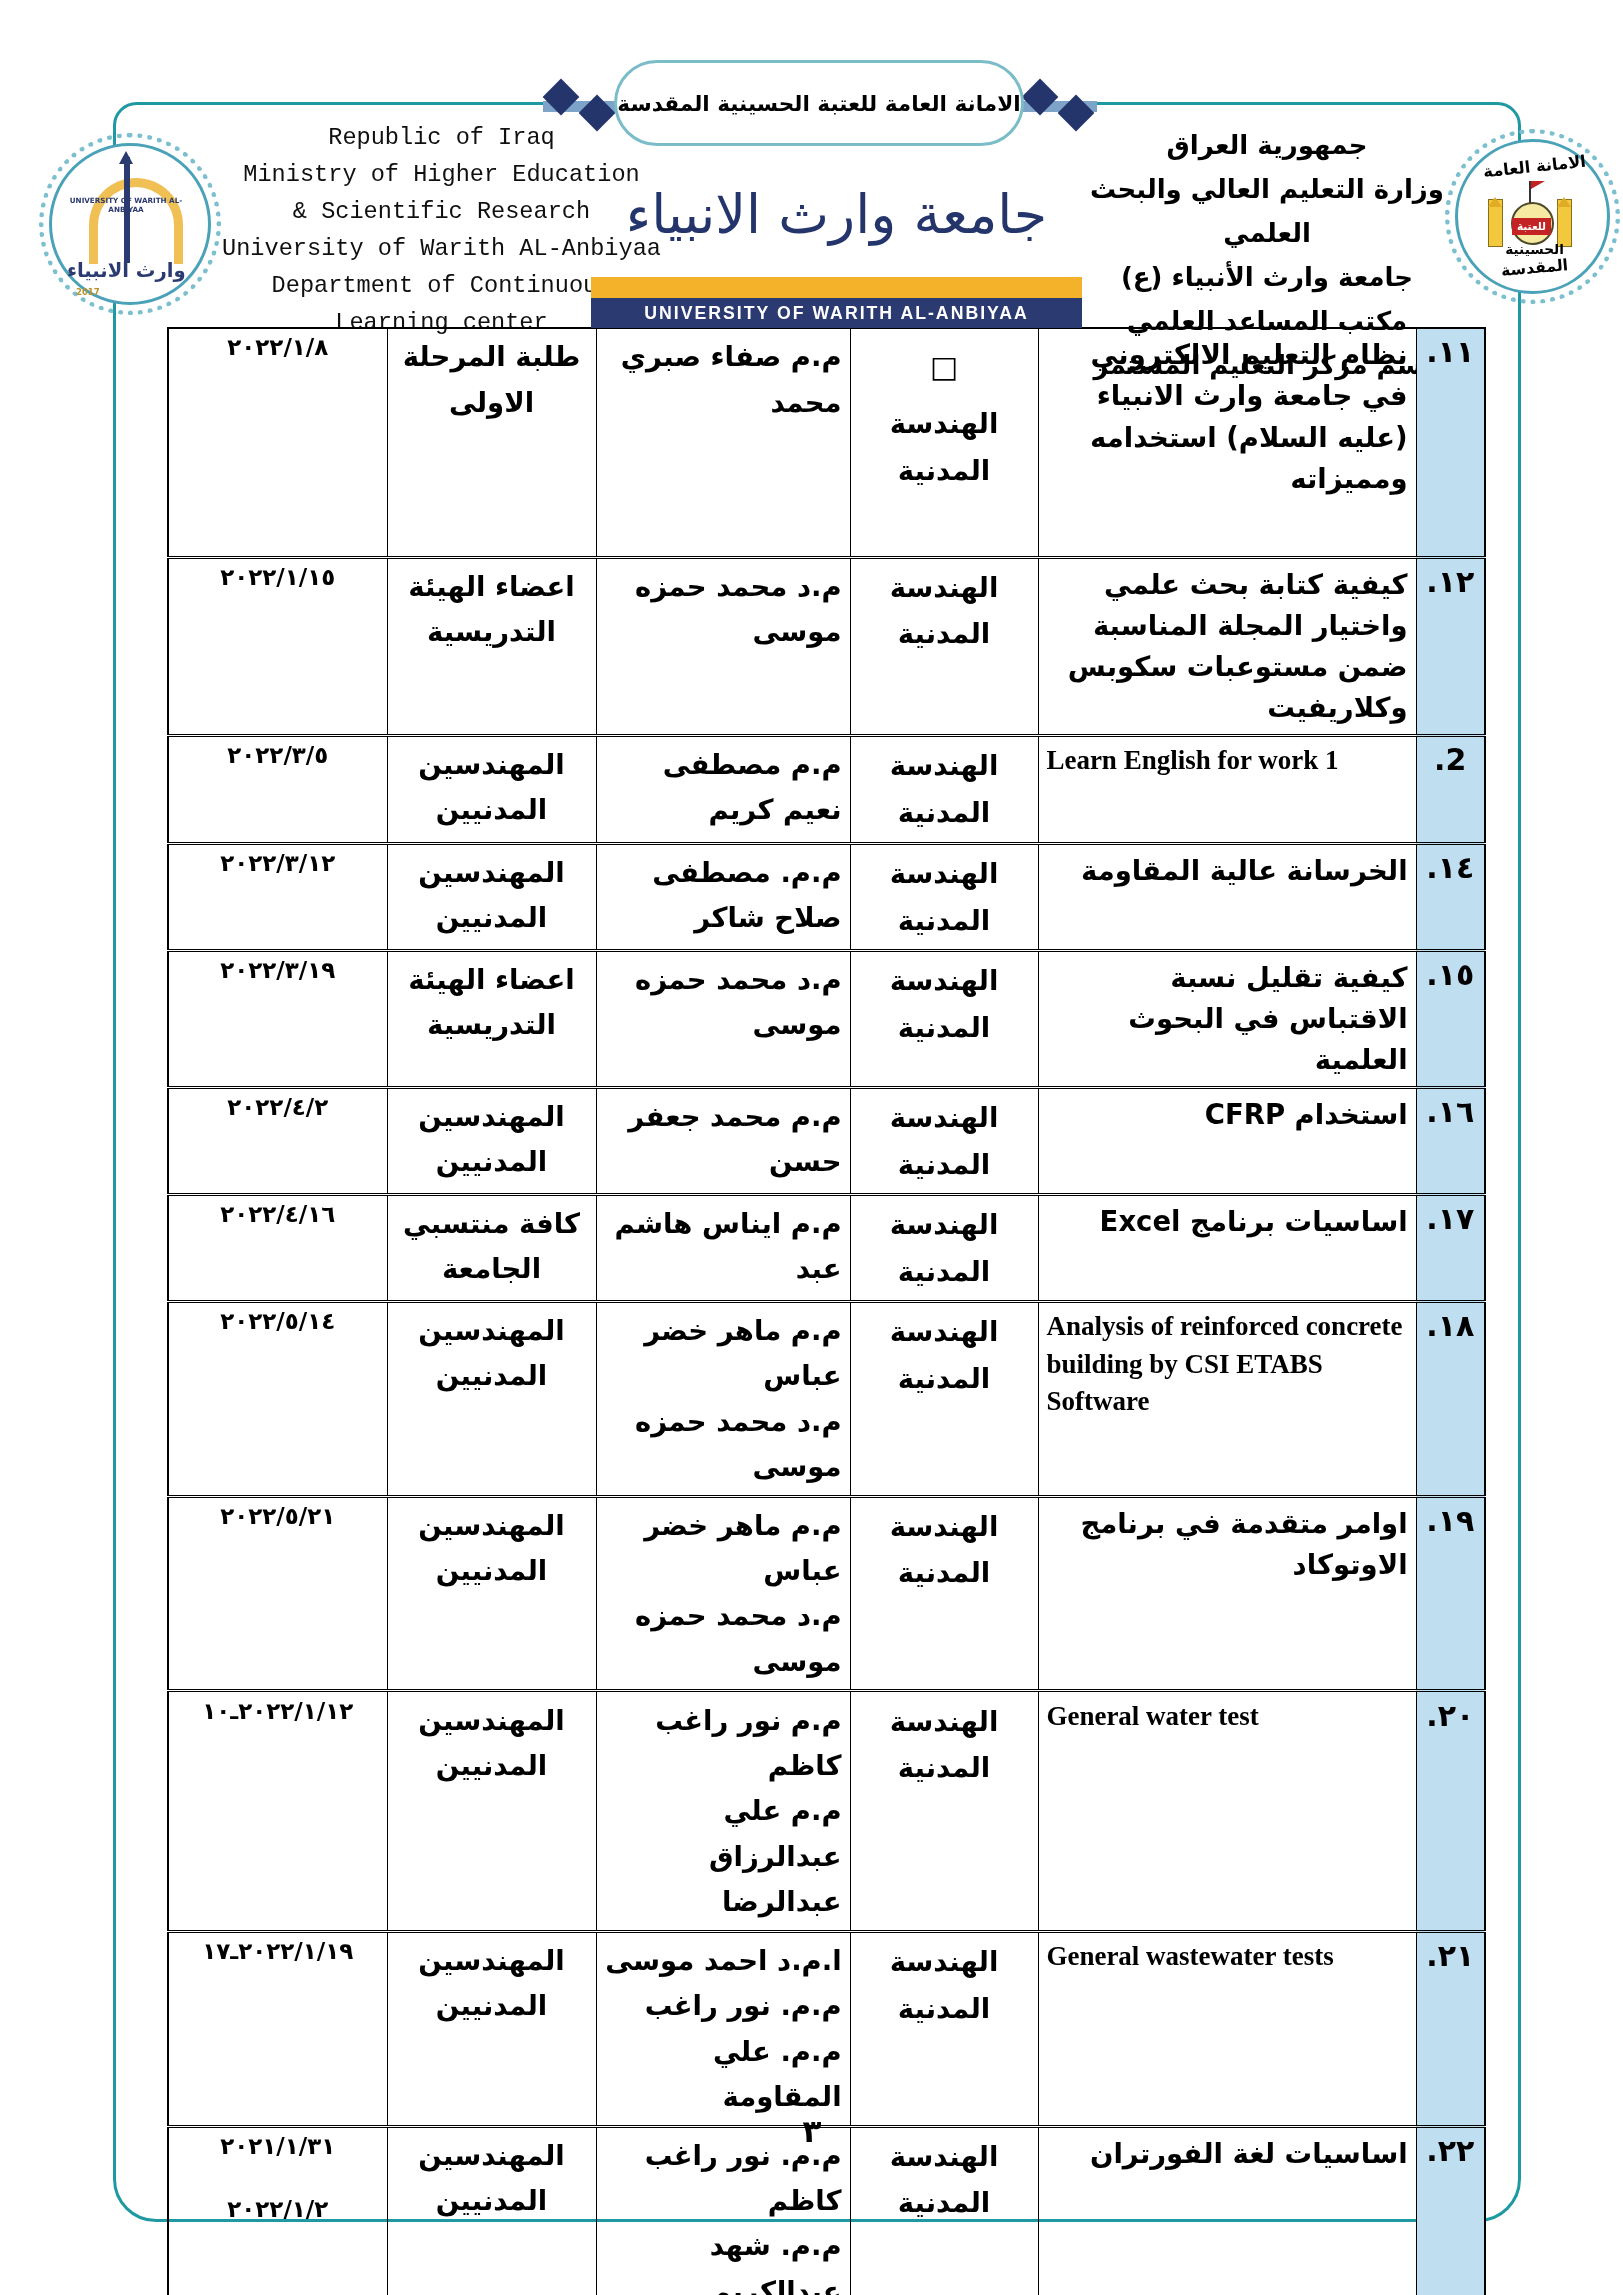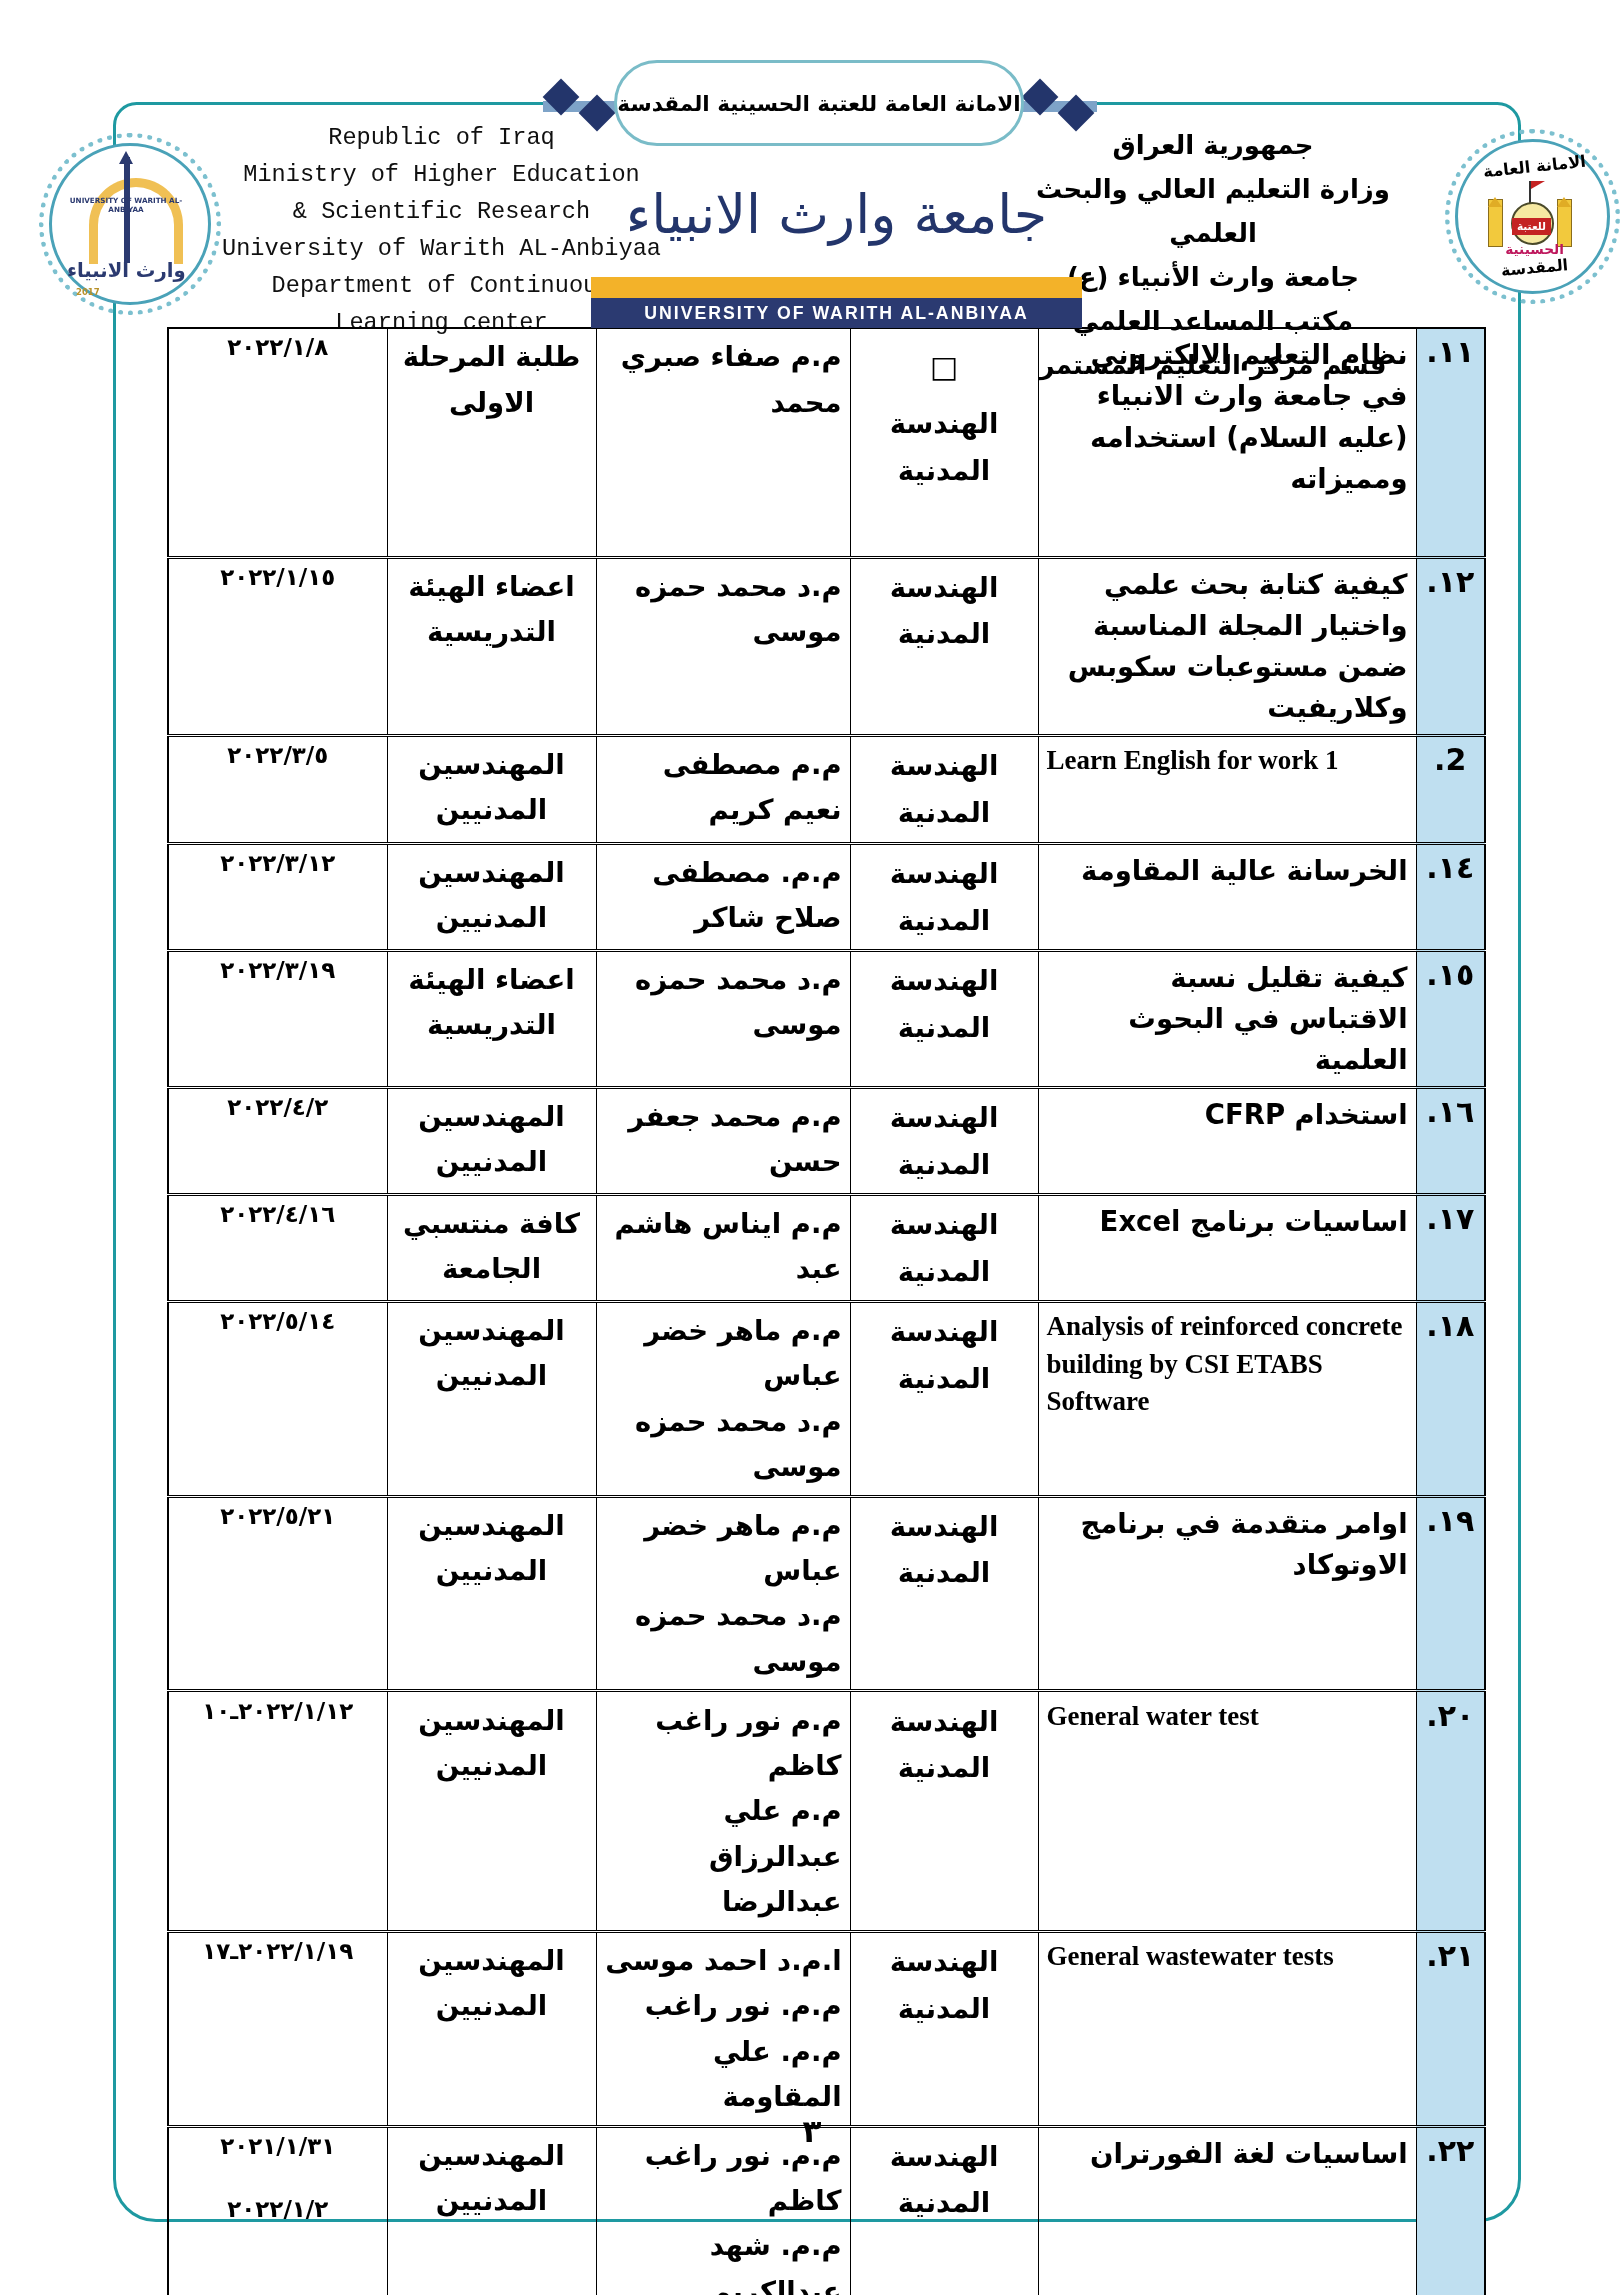--- a/index.html
+++ b/index.html
@@ -11,21 +11,21 @@
   .frame{
     position:absolute;left:113px;top:102px;width:1402px;height:2114px;
     border:3.3px solid #1e99a1;border-radius:23.6px 23.6px 43px 43px;
   }
   
   .header-left{
     position:absolute;left:216px;top:119px;width:451px;text-align:center;
     font-family:Liberation Mono, monospace;font-size:23.6px;line-height:37px;color:#101010;
   }
   .header-right{
-    position:absolute;left:1030px;top:123px;width:366px;text-align:center;
+    position:absolute;left:1084px;top:123px;width:366px;text-align:center;
     font-weight:bold;font-size:26px;line-height:44px;direction:rtl;
   }
   .pill{
     position:absolute;left:614px;top:60px;width:404px;height:80px;background:#fff;
     border:3.9px solid #7abcc8;border-radius:46px;display:flex;align-items:center;justify-content:center;z-index:3;
   }
   .pill-text{color:#000000;font-weight:bold;font-size:21.6px;white-space:nowrap;direction:rtl}
   .knot{position:absolute;top:76px;width:67px;height:60px;z-index:2}
   .knot-left{left:547px}.knot-right{left:1026px}
   .knot i{position:absolute;display:block}
@@ -59,21 +59,21 @@
   .seal-left-callig{position:absolute;left:3.3px;top:128px;width:170px;text-align:center;color:#2b3a70;font-weight:bold;font-size:19.6px;direction:rtl}
   .seal-year{position:absolute;left:38px;top:156px;font-size:8.5px;color:#b8912a;font-weight:bold}
   .sr-top{position:absolute;left:0;top:31px;width:100%;text-align:center;font-weight:bold;font-size:16.4px;transform:rotate(-6deg);direction:rtl}
   .min{position:absolute;width:13px;height:46px;background:#f2c93d;border:1.3px solid #8a6d1c}
   .min:before{content:"";position:absolute;left:-1.3px;top:-10.5px;border:7.2px solid transparent;border-bottom:10.5px solid #e0ac25}
   .min-l{left:41px;top:73px}.min-r{left:110px;top:73px}
   .flagpole{position:absolute;left:82px;top:55px;width:2px;height:25px;background:#333}
   .flag{position:absolute;left:84px;top:55px;width:0;height:0;border-top:8.5px solid #c42323;border-right:14.4px solid transparent}
   .dome{position:absolute;left:64px;top:76px;width:39px;height:39px;border-radius:50%;background:#f6e9a2;border:2px solid #4a4a2a}
   .dome-band{position:absolute;left:65px;top:92px;width:39px;height:17px;background:#c42323;color:#fff;font-size:10.5px;font-weight:bold;text-align:center;line-height:17px;direction:rtl}
-  .sr-red{position:absolute;left:0;top:115px;width:100%;text-align:center;color:#be185d;font-weight:bold;font-size:13.7px;direction:rtl}
+  .sr-red{position:absolute;left:0;top:115px;width:100%;text-align:center;color:#000000;font-weight:bold;font-size:13.7px;direction:rtl}
   .sr-bottom{position:absolute;left:0;top:132px;width:100%;text-align:center;font-weight:bold;font-size:15.7px;transform:rotate(-5deg);direction:rtl}
   
   .courses{
     position:absolute;left:167px;top:327px;width:1318px;z-index:2;
     border-collapse:collapse;table-layout:fixed;direction:rtl;border:2.6px solid #000;
   }
   .courses td{
     border-left:1.3px solid #000;border-right:1.3px solid #000;
     vertical-align:top;padding:5.2px 7.9px;font-weight:bold;
   }

